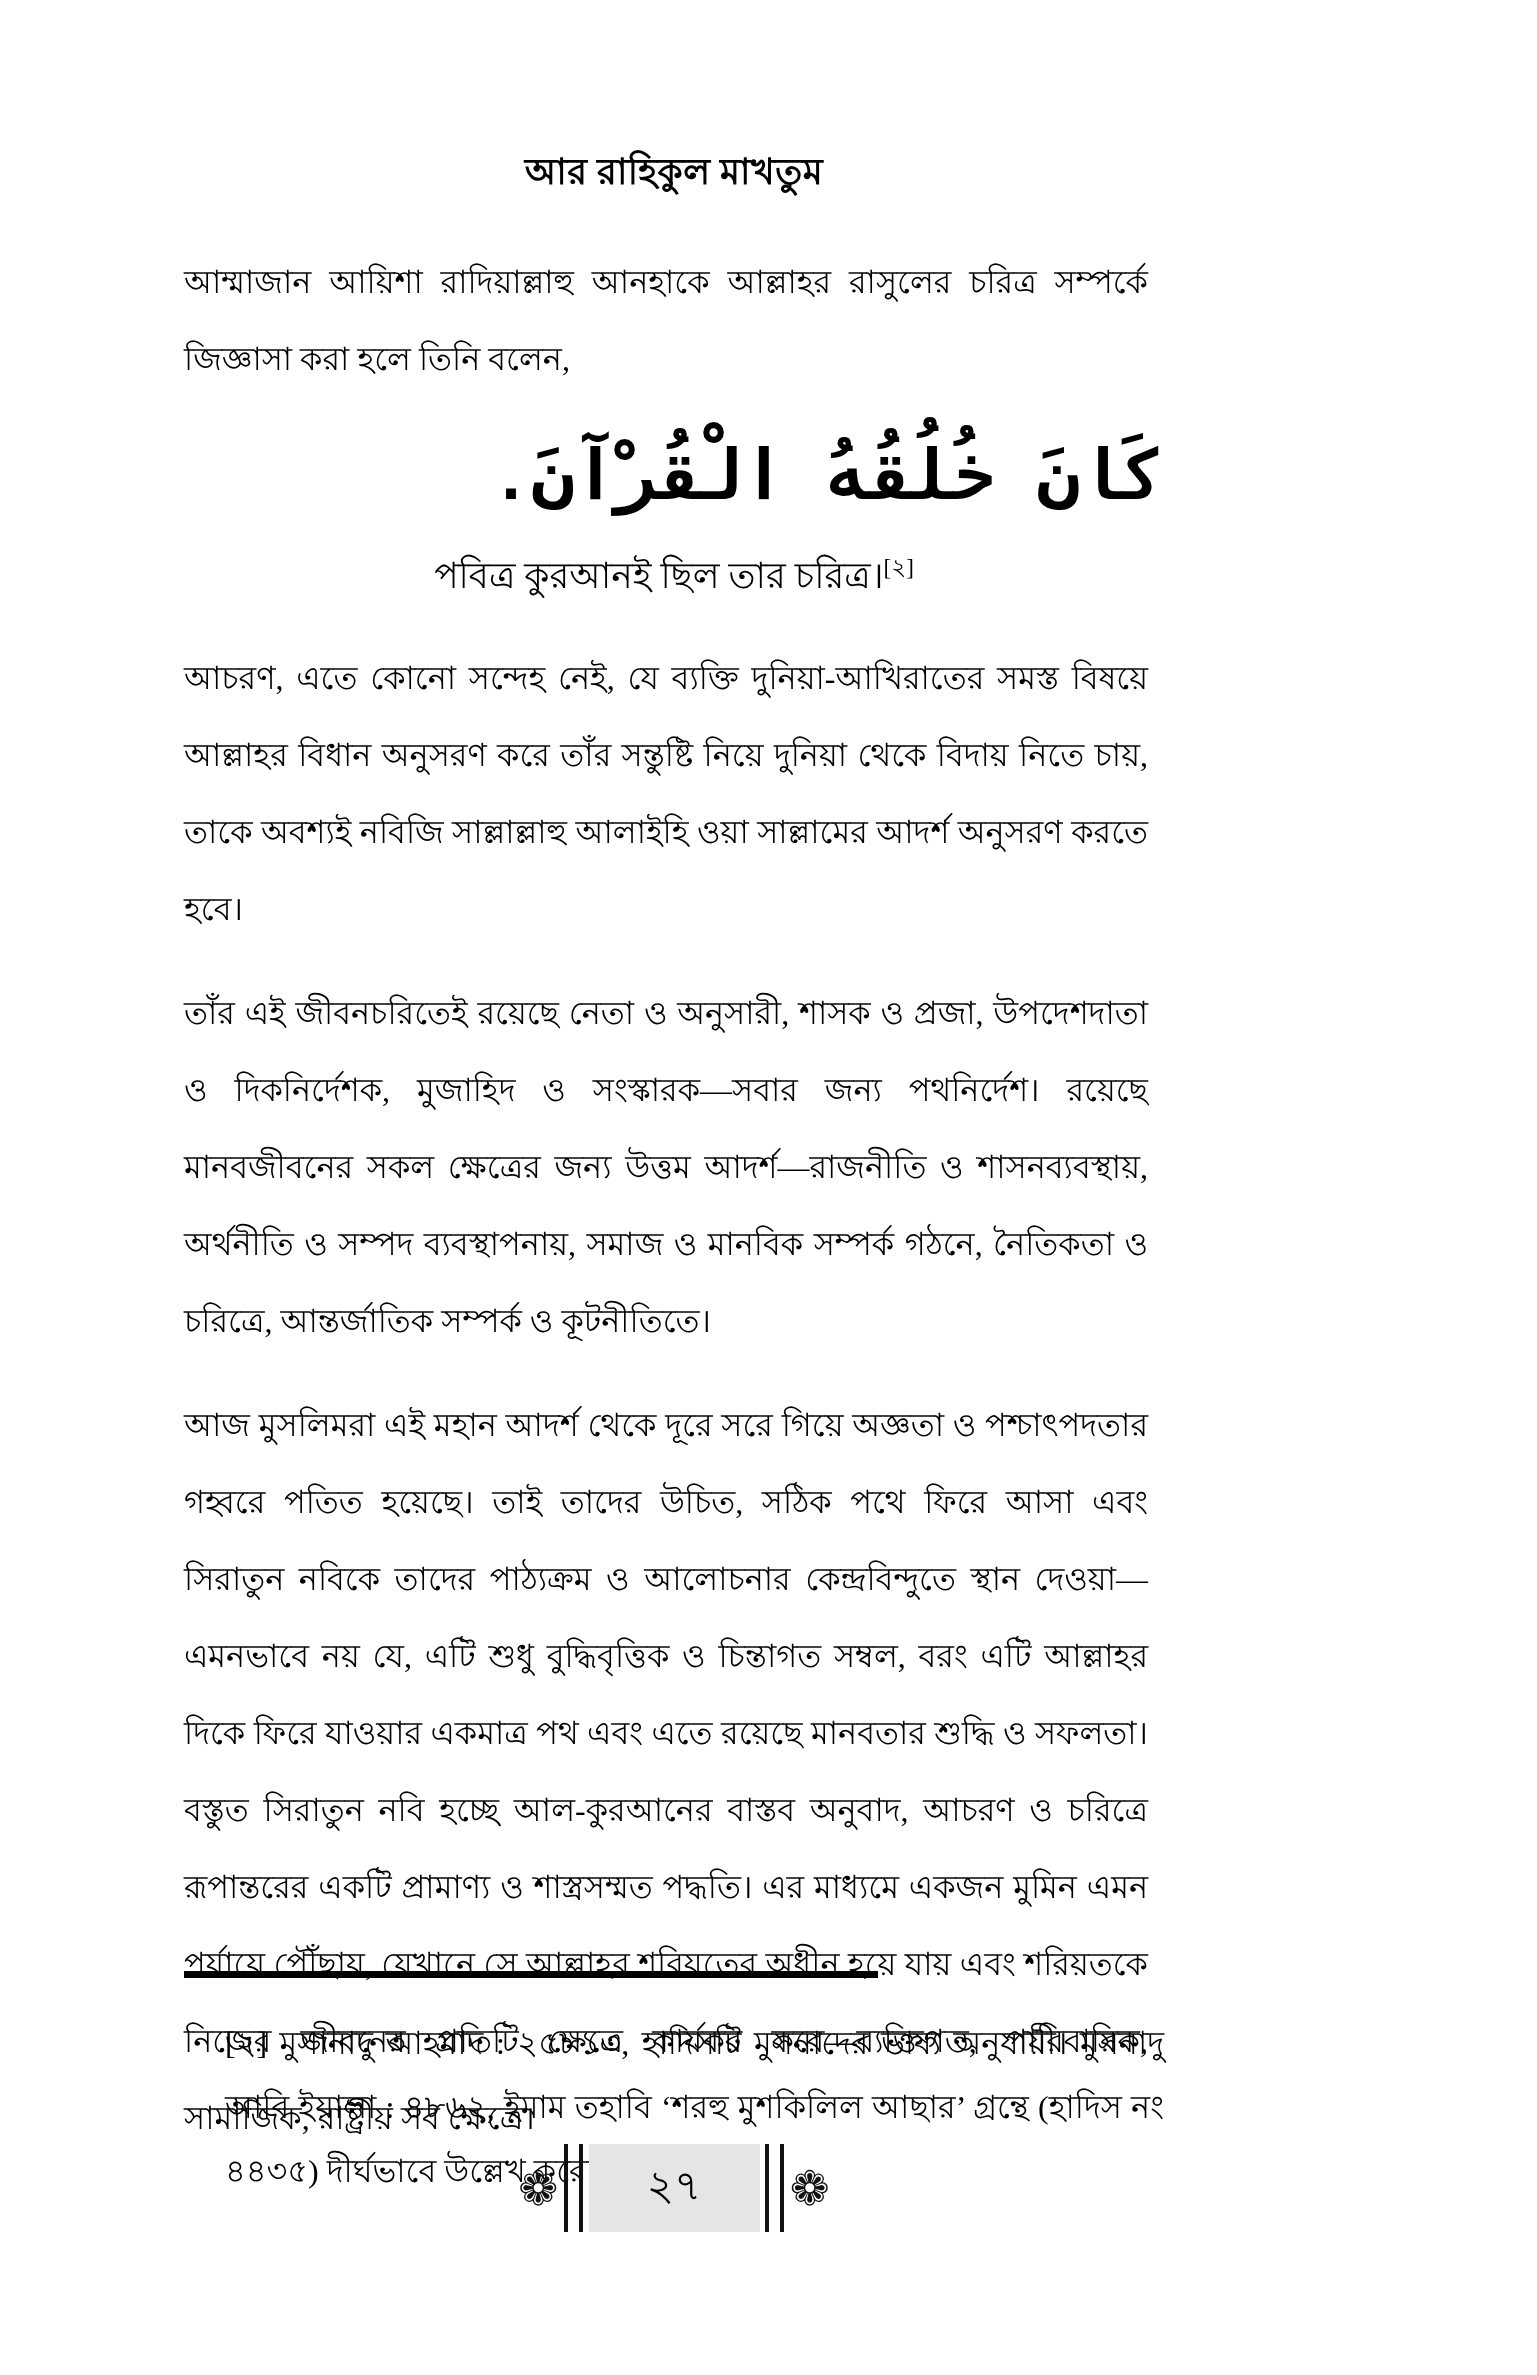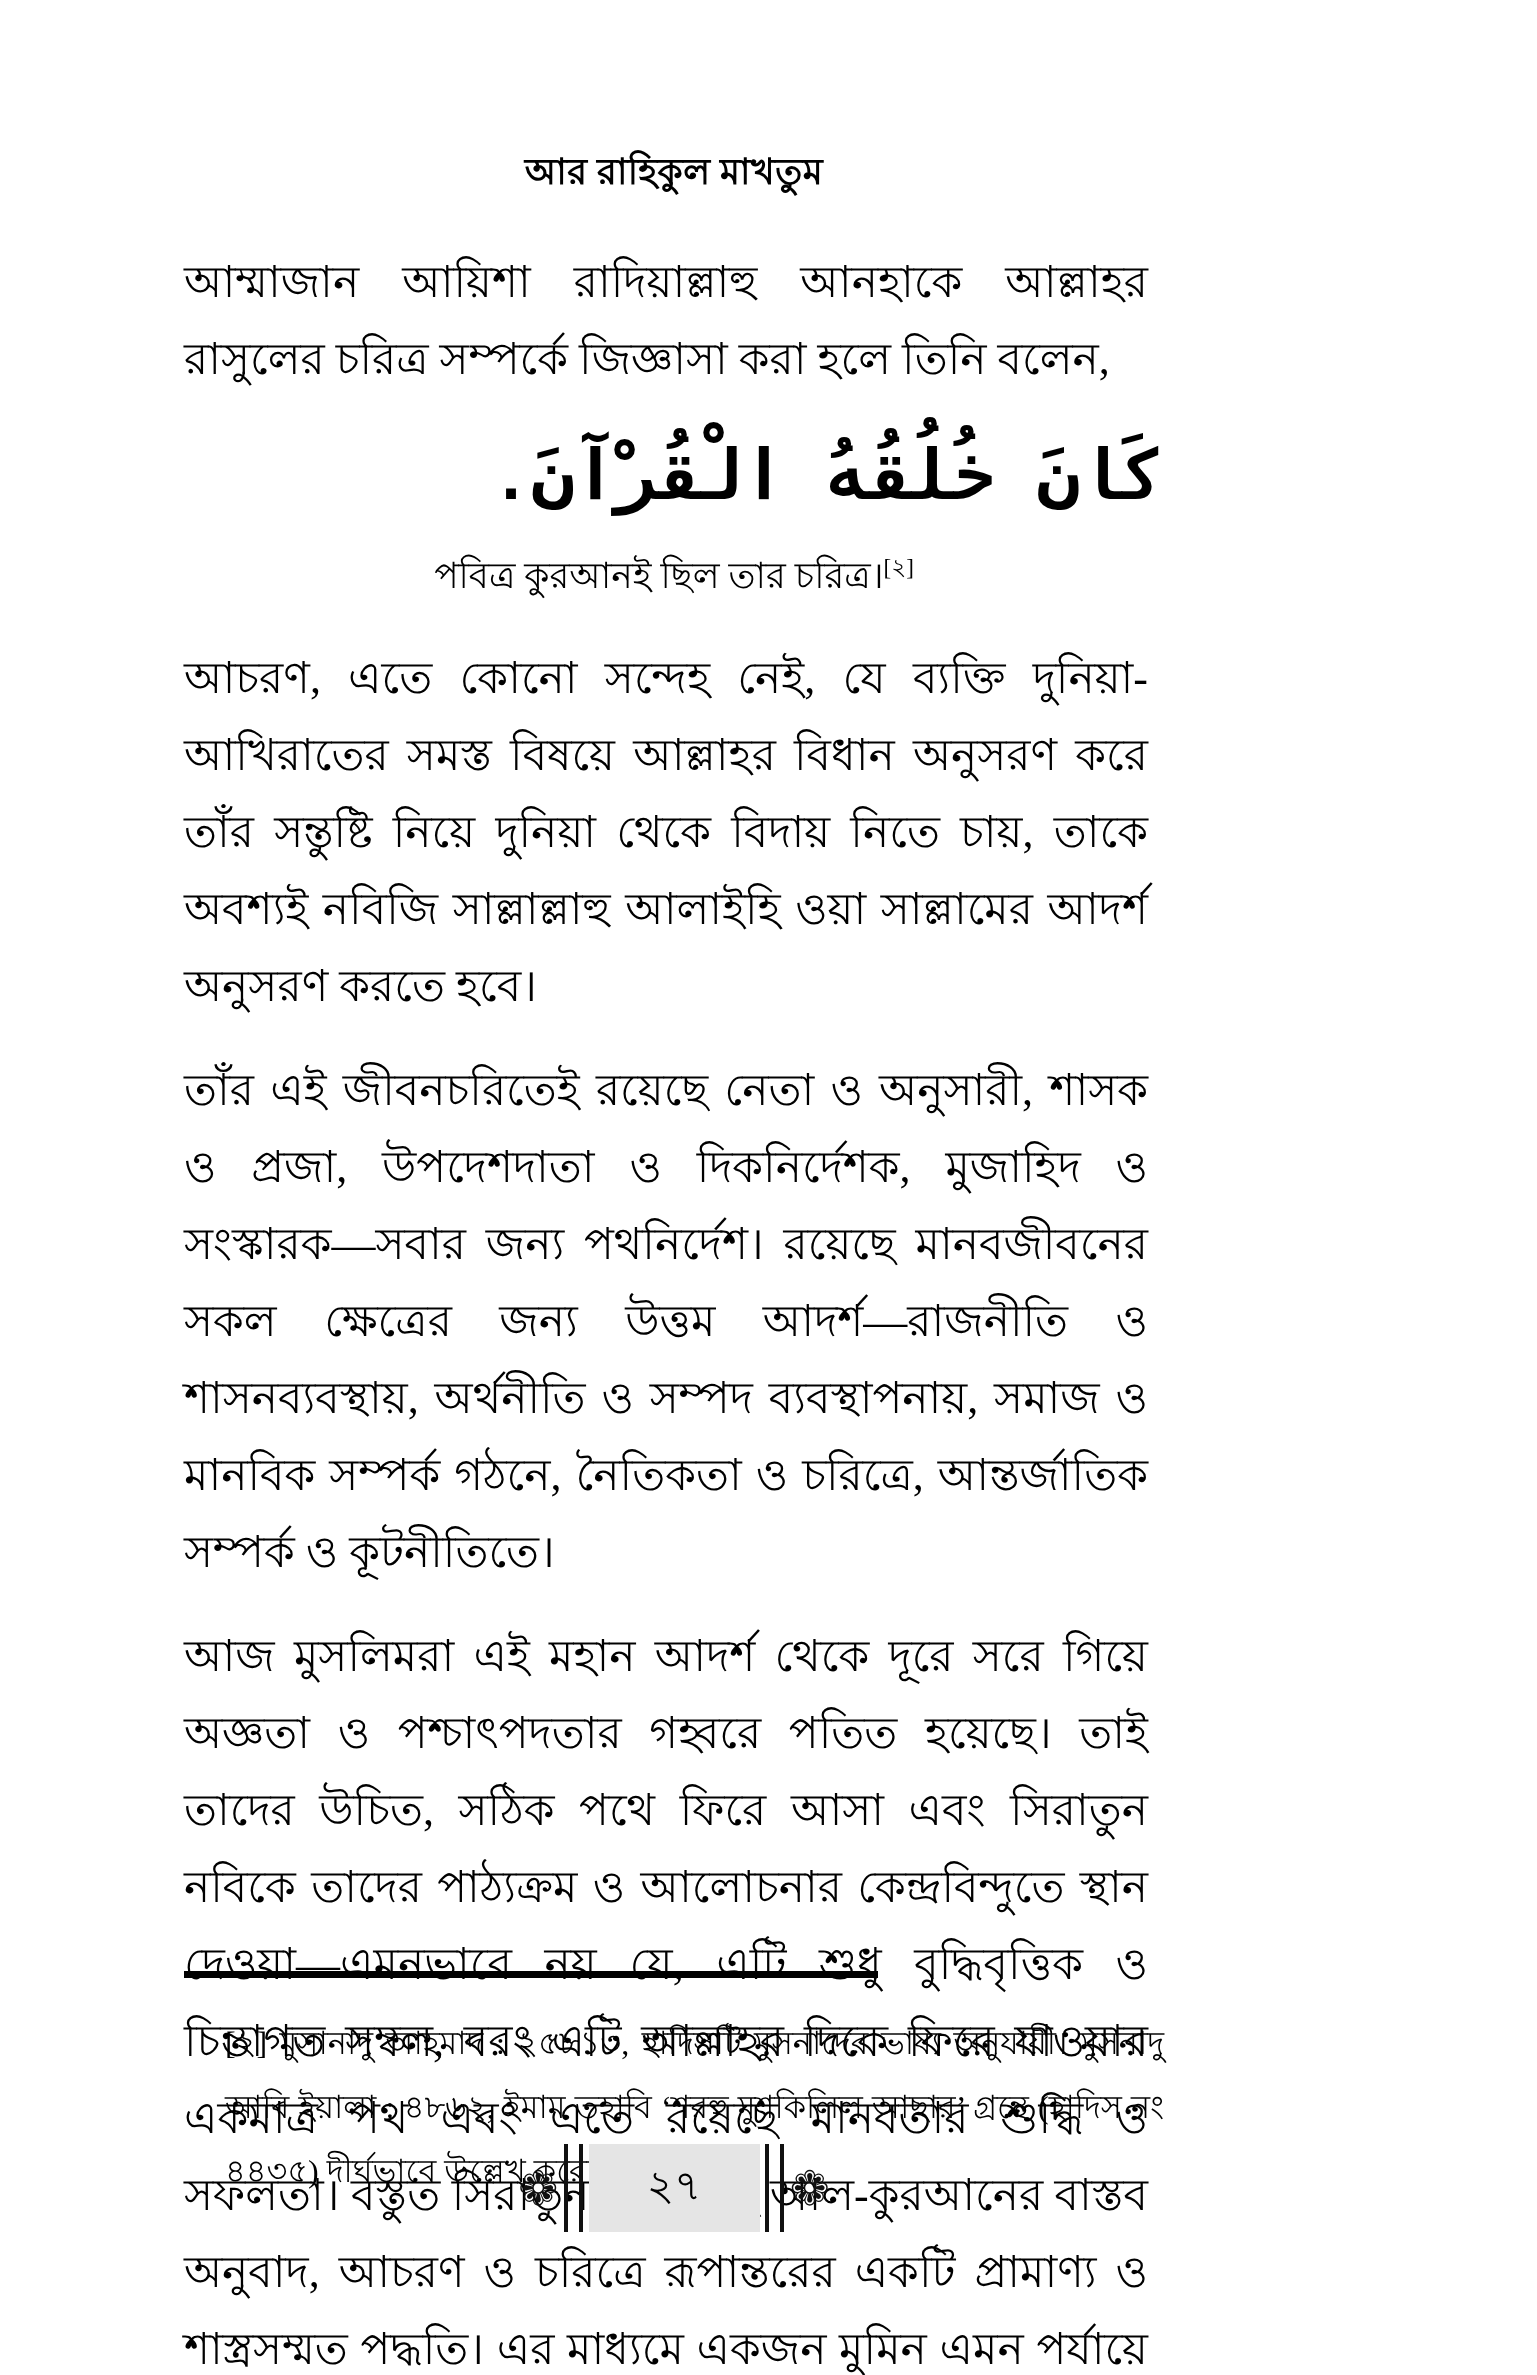--- a/index.html
+++ b/index.html
@@ -19,21 +19,21 @@
     overflow: hidden;
   }
   .running-head {
     text-align: center;
     font-size: 36px;
     font-weight: 700;
     letter-spacing: 0.5px;
     margin-bottom: 40px;
   }
   .body-para {
-    font-size: 44px;
+    font-size: 32px;
     line-height: 77px;
     text-align: justify;
     margin: 0 16px 27px 0;
   }
   .arabic-quote {
     direction: rtl;
     text-align: right;
     font-family: Liberation Mono, monospace;
     font-size: 70px;
     font-weight: 700;

